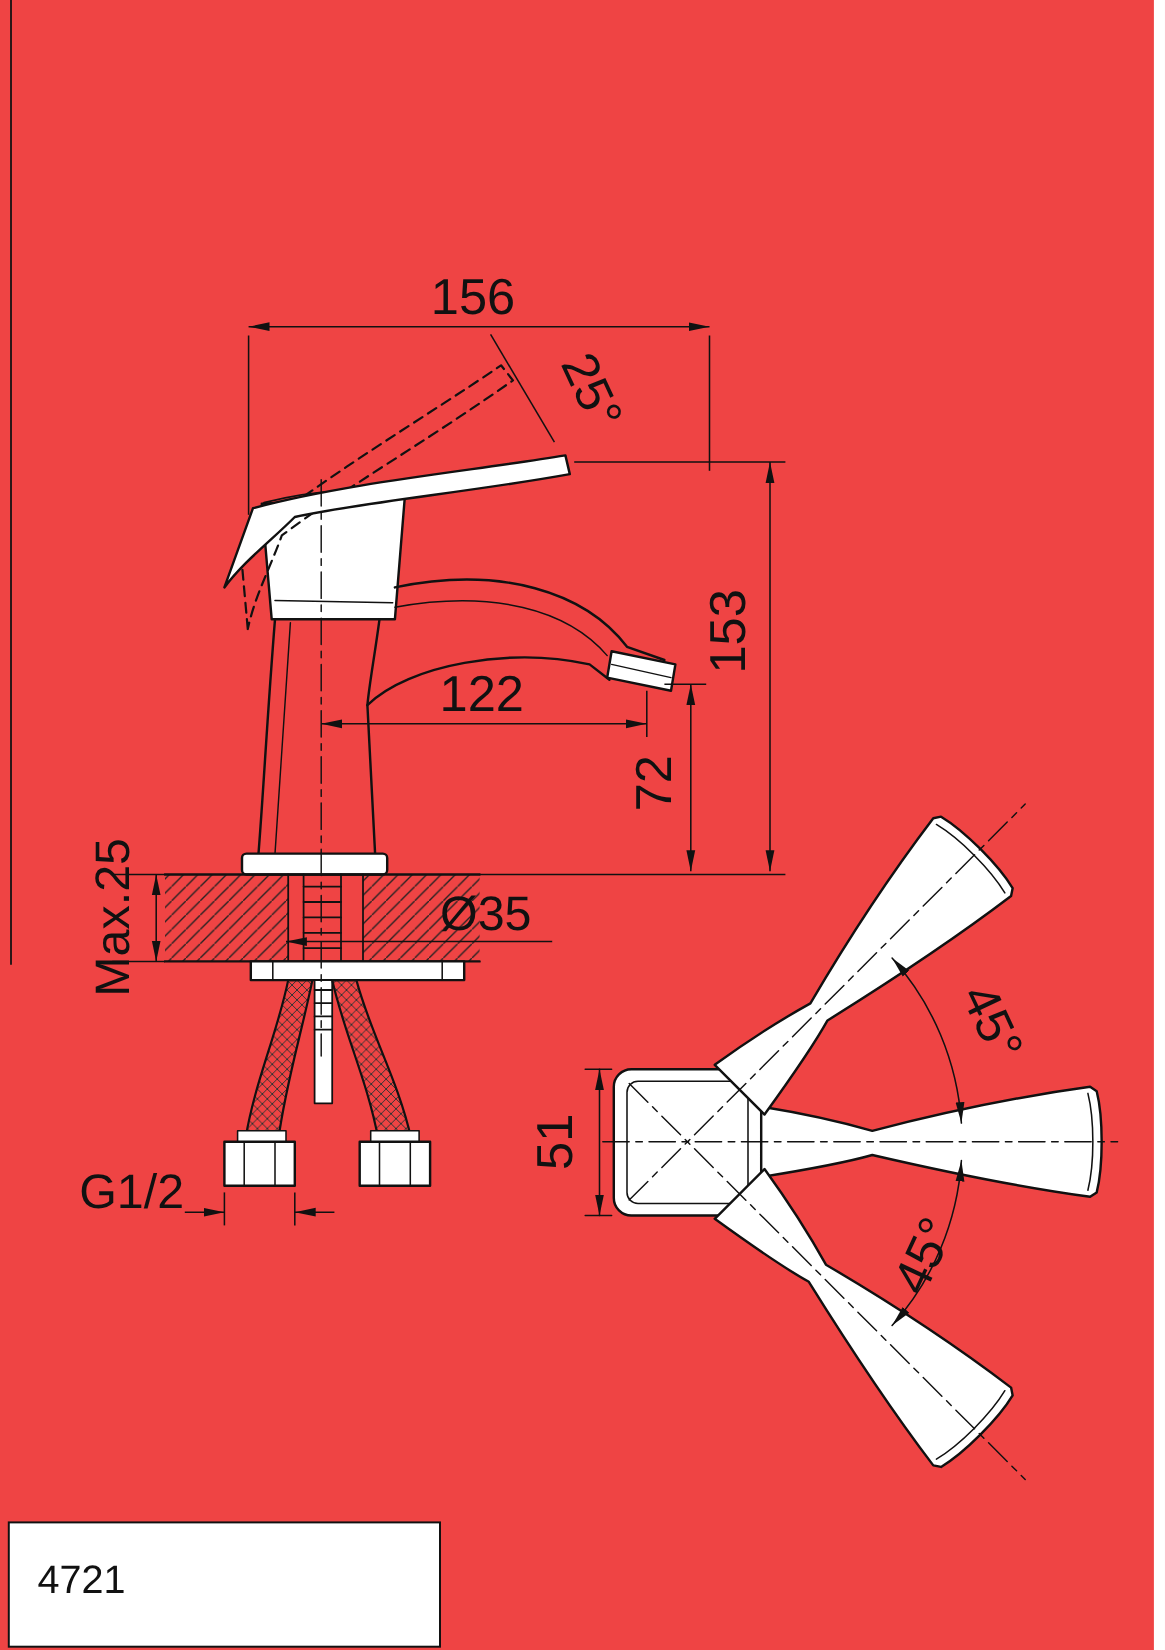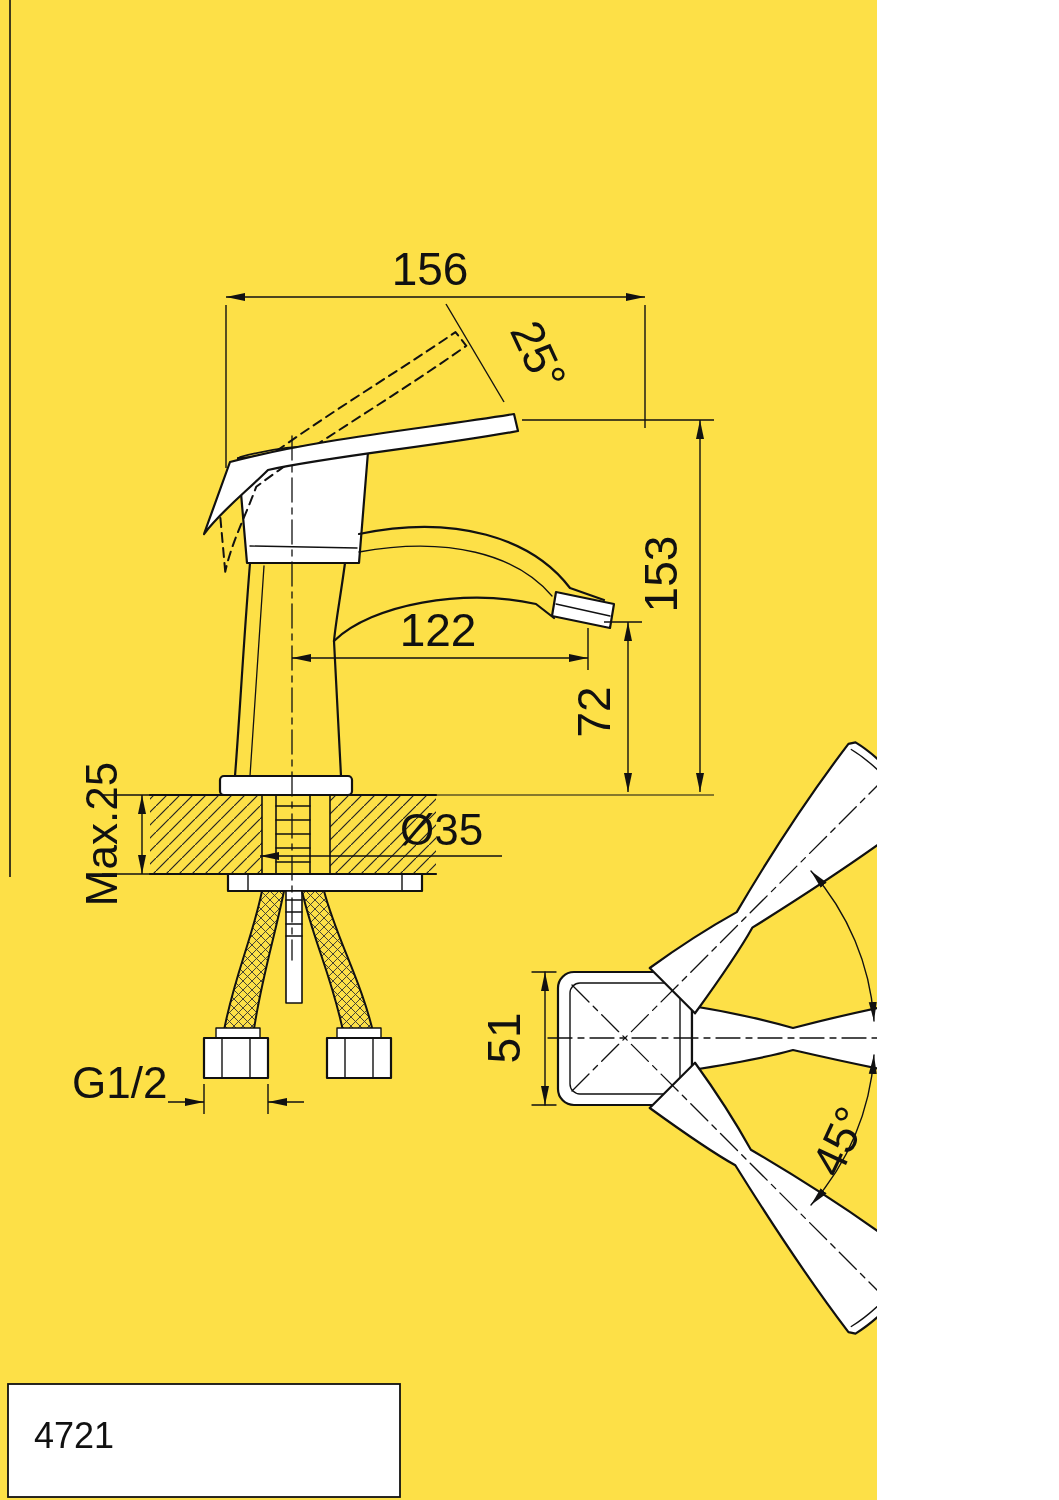--- a/index.html
+++ b/index.html
@@ -3,23 +3,23 @@
 <meta charset="utf-8">
 <style>
   html, body {
     margin: 0;
     padding: 0;
     background: #ffffff;
     font-family: "Liberation Sans", sans-serif;
   }
   .page {
     position: relative;
-    width: 877px;
+    width: 1049px;
     height: 1500px;
-    background: #fde047;
+    background: #ef4444;
     overflow: hidden;
   }
   svg { display: block; }
   text {
     font-family: "Liberation Sans", sans-serif;
     fill: #111111;
   }
   .dim-text  { font-size: 46px; }
   .dim-text-sm { font-size: 44px; }
   .model-text { font-size: 36px; }

